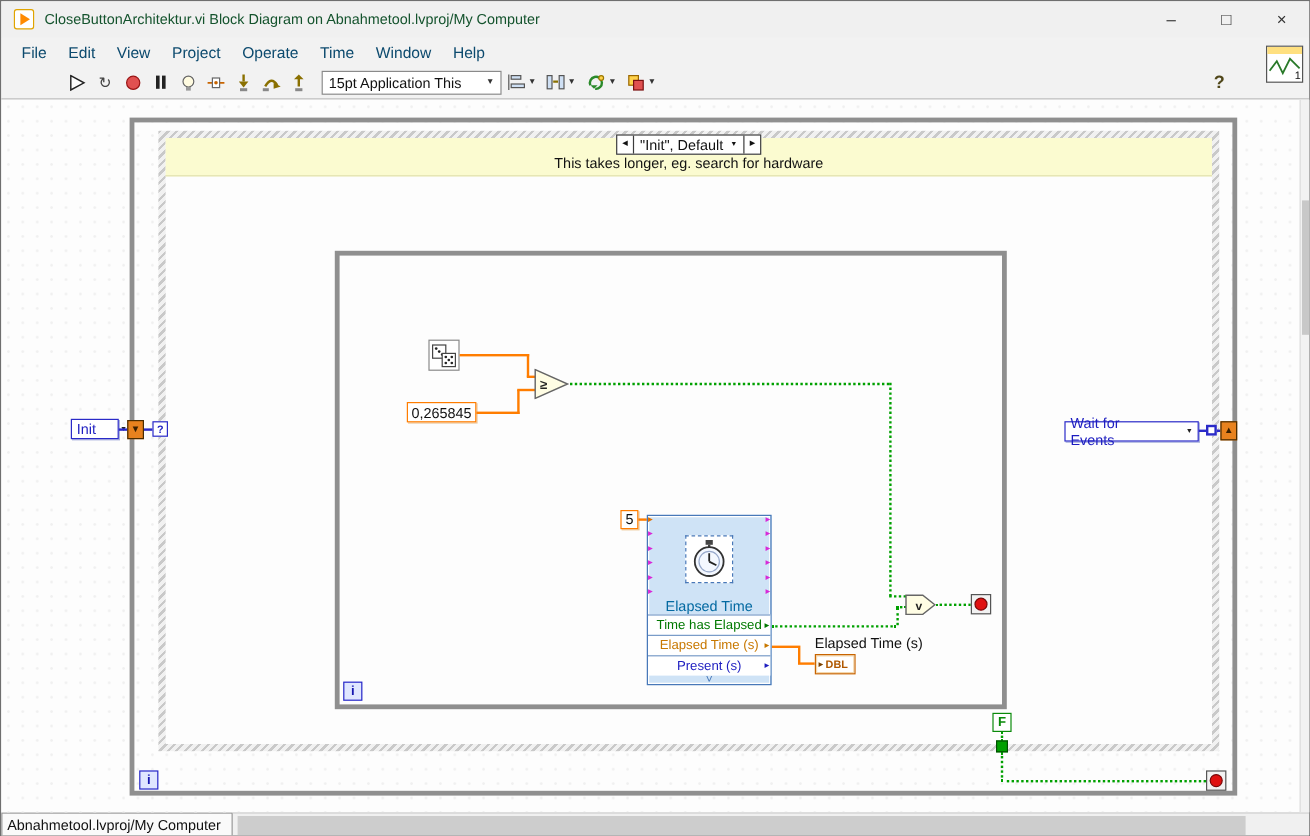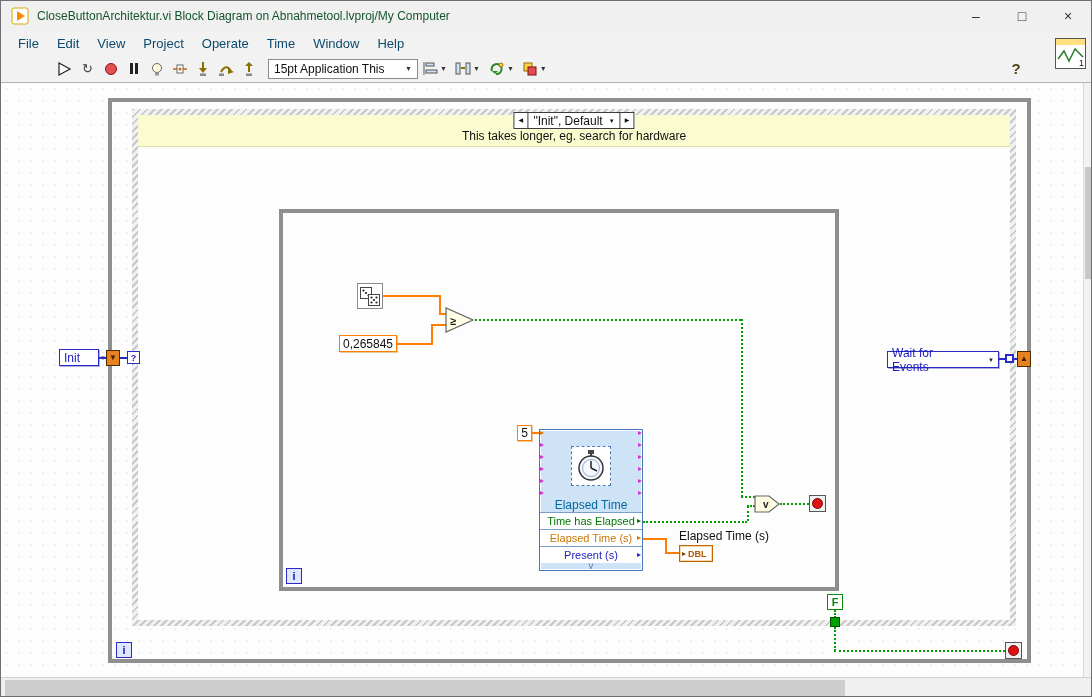--- a/index.html
+++ b/index.html
@@ -368,18 +368,19 @@
     <div class="abs stopterm" style="left:1004px;top:559px;z-index:4;">
         <div class="stopdot"></div>
       </div>
 
     <div class="vscroll">
       <div class="vthumb"></div>
     </div>
   </div>
 
   <div class="statusbar">
+    <div class="target-box">Abnahmetool.lvproj/My Computer</div>
     <div class="hscroll">
       <div class="hthumb"></div>
     </div>
   </div>
 
 </div>
 
 </body></html>

